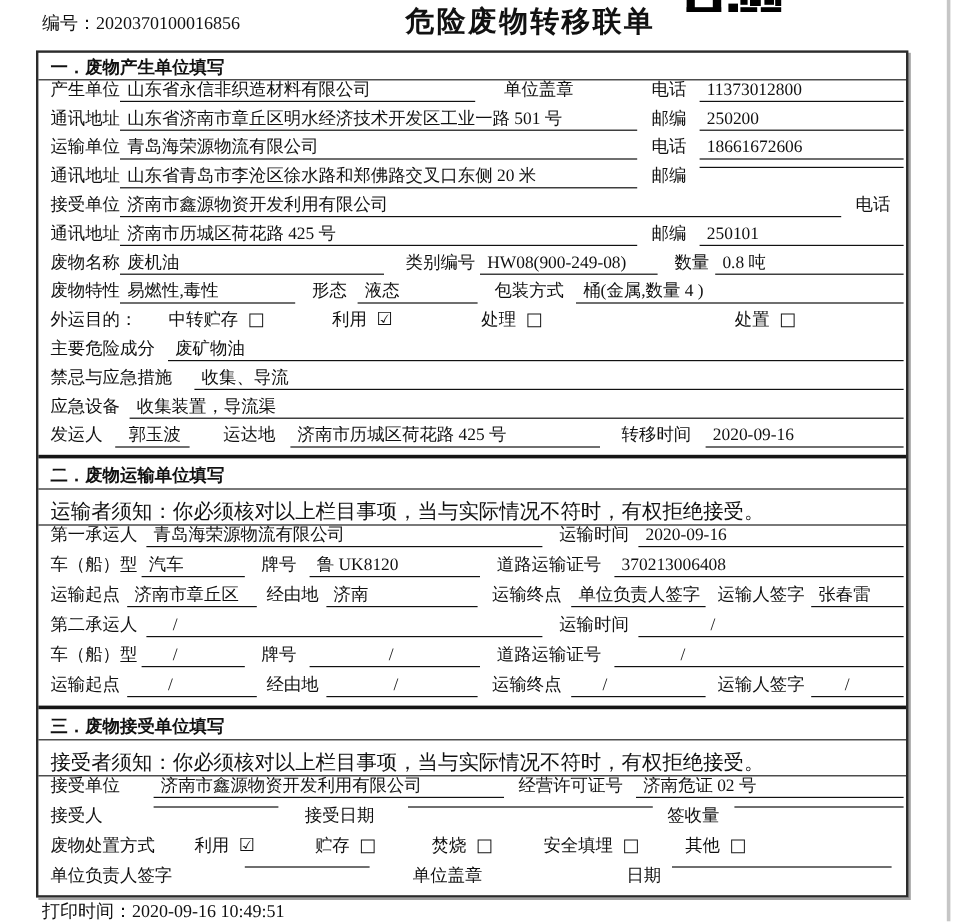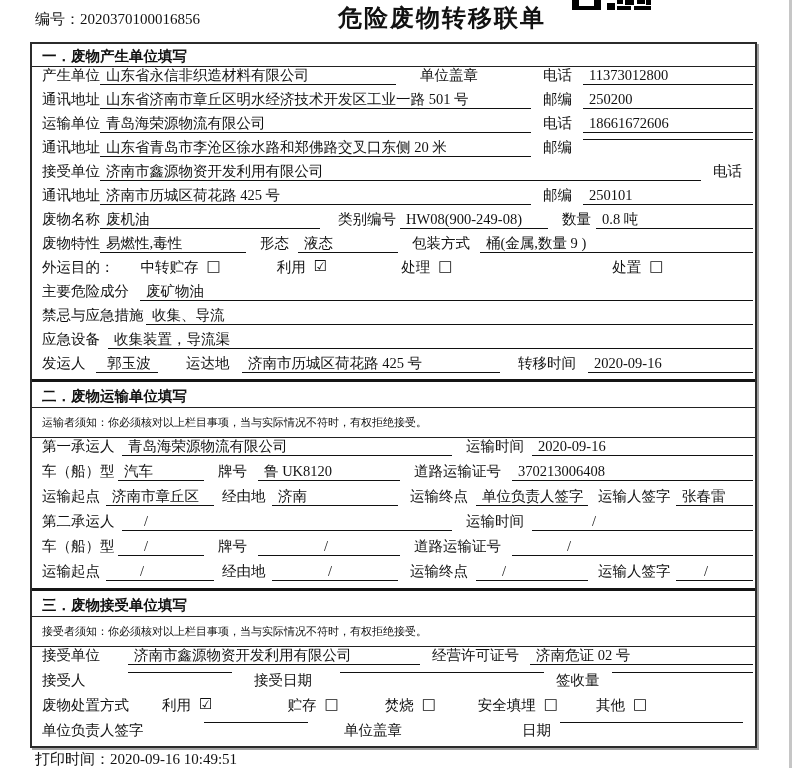--- a/index.html
+++ b/index.html
@@ -15,21 +15,21 @@
 
   .form-box{position:absolute;left:30px;top:42px;width:727px;height:706px;box-sizing:border-box;
             border:2px solid #2b2b2b;box-shadow:2px 2px 0 rgba(130,130,130,.75);
             display:flex;flex-direction:column;}
 
   .sec-hdr{box-sizing:border-box;height:23px;border-bottom:1px solid #222;
            font-family:"Liberation Sans", sans-serif;font-weight:700;font-size:14.5px;
            padding:3px 0 0 10px;flex:none;}
   .sec-hdr.h26{height:26px;padding-top:5px;}
   .divider{height:3px;background:#151515;flex:none;}
-  .notice{box-sizing:border-box;height:30px;border-bottom:1px solid #222;font-size:11px;
+  .notice{box-sizing:border-box;height:30px;border-bottom:1px solid #222;font-size:17px;
           padding:7px 0 0 10px;flex:none;white-space:nowrap;}
 
   .r{display:flex;align-items:flex-start;box-sizing:border-box;height:24px;flex:none;
      padding:0 2px 3px 10px;font-size:14.5px;line-height:17px;}
   .r25{height:25px;}
   .r26{height:25px;}
   .lbl{flex:none;white-space:nowrap;}
   .u{flex:none;border-bottom:1px solid #111;white-space:nowrap;overflow:hidden;
      padding:0 2px 0 6px;box-sizing:border-box;}
   .grow{flex:1 1 auto;}
@@ -112,21 +112,21 @@
     <span class="lbl" style="margin-left:14px;width:34px">数量</span>
     <span class="u grow">0.8 吨</span>
   </div>
 
   <div class="r">
     <span class="lbl" style="width:58px">废物特性</span>
     <span class="u" style="width:146px">易燃性,毒性</span>
     <span class="lbl" style="margin-left:14px;width:30px">形态</span>
     <span class="u" style="width:100px;margin-left:8px">液态</span>
     <span class="lbl" style="margin-left:14px;width:60px">包装方式</span>
-    <span class="u grow" style="margin-left:8px">桶(金属,数量  9 )</span>
+    <span class="u grow" style="margin-left:8px">桶(金属,数量  4 )</span>
   </div>
 
   <div class="r">
     <span class="lbl">外运目的：</span>
     <span class="lbl" style="margin-left:26px">中转贮存</span>
     <span class="box-glyph" style="margin-left:8px">□</span>
     <span class="lbl" style="margin-left:56px">利用</span>
     <span class="box-glyph" style="margin-left:8px">☑</span>
     <span class="lbl" style="margin-left:74px">处理</span>
     <span class="box-glyph" style="margin-left:8px">□</span>
@@ -134,21 +134,21 @@
     <span class="box-glyph" style="margin-left:8px">□</span>
   </div>
 
   <div class="r">
     <span class="lbl" style="width:88px">主要危险成分</span>
     <span class="u grow" style="margin-left:10px">废矿物油</span>
   </div>
 
   <div class="r">
     <span class="lbl" style="width:104px">禁忌与应急措施</span>
-    <span class="u grow" style="margin-left:0">收集、导流</span>
+    <span class="u grow" style="margin-left:16px">收集、导流</span>
   </div>
 
   <div class="r">
     <span class="lbl" style="width:58px">应急设备</span>
     <span class="u grow" style="margin-left:8px">收集装置，导流渠</span>
   </div>
 
   <div class="r">
     <span class="lbl" style="width:44px">发运人</span>
     <span class="u" style="width:62px;margin-left:10px;text-align:center">郭玉波</span>
@@ -235,21 +235,21 @@
     <span class="lbl" style="margin-left:22px;width:58px">接受日期</span>
     <span class="u" style="width:204px;margin-left:28px"></span>
     <span class="lbl" style="margin-left:12px;width:44px">签收量</span>
     <span class="u grow" style="margin-left:12px"></span>
   </div>
 
   <div class="r r26">
     <span class="lbl" style="width:86px">废物处置方式</span>
     <span class="lbl" style="margin-left:34px">利用</span>
     <span class="box-glyph" style="margin-left:8px">☑</span>
-    <span class="lbl" style="margin-left:75px">贮存</span>
+    <span class="lbl" style="margin-left:50px">贮存</span>
     <span class="box-glyph" style="margin-left:8px">□</span>
     <span class="lbl" style="margin-left:46px">焚烧</span>
     <span class="box-glyph" style="margin-left:8px">□</span>
     <span class="lbl" style="margin-left:42px">安全填埋</span>
     <span class="box-glyph" style="margin-left:8px">□</span>
     <span class="lbl" style="margin-left:38px">其他</span>
     <span class="box-glyph" style="margin-left:8px">□</span>
   </div>
 
   <div class="r" style="height:24px">

